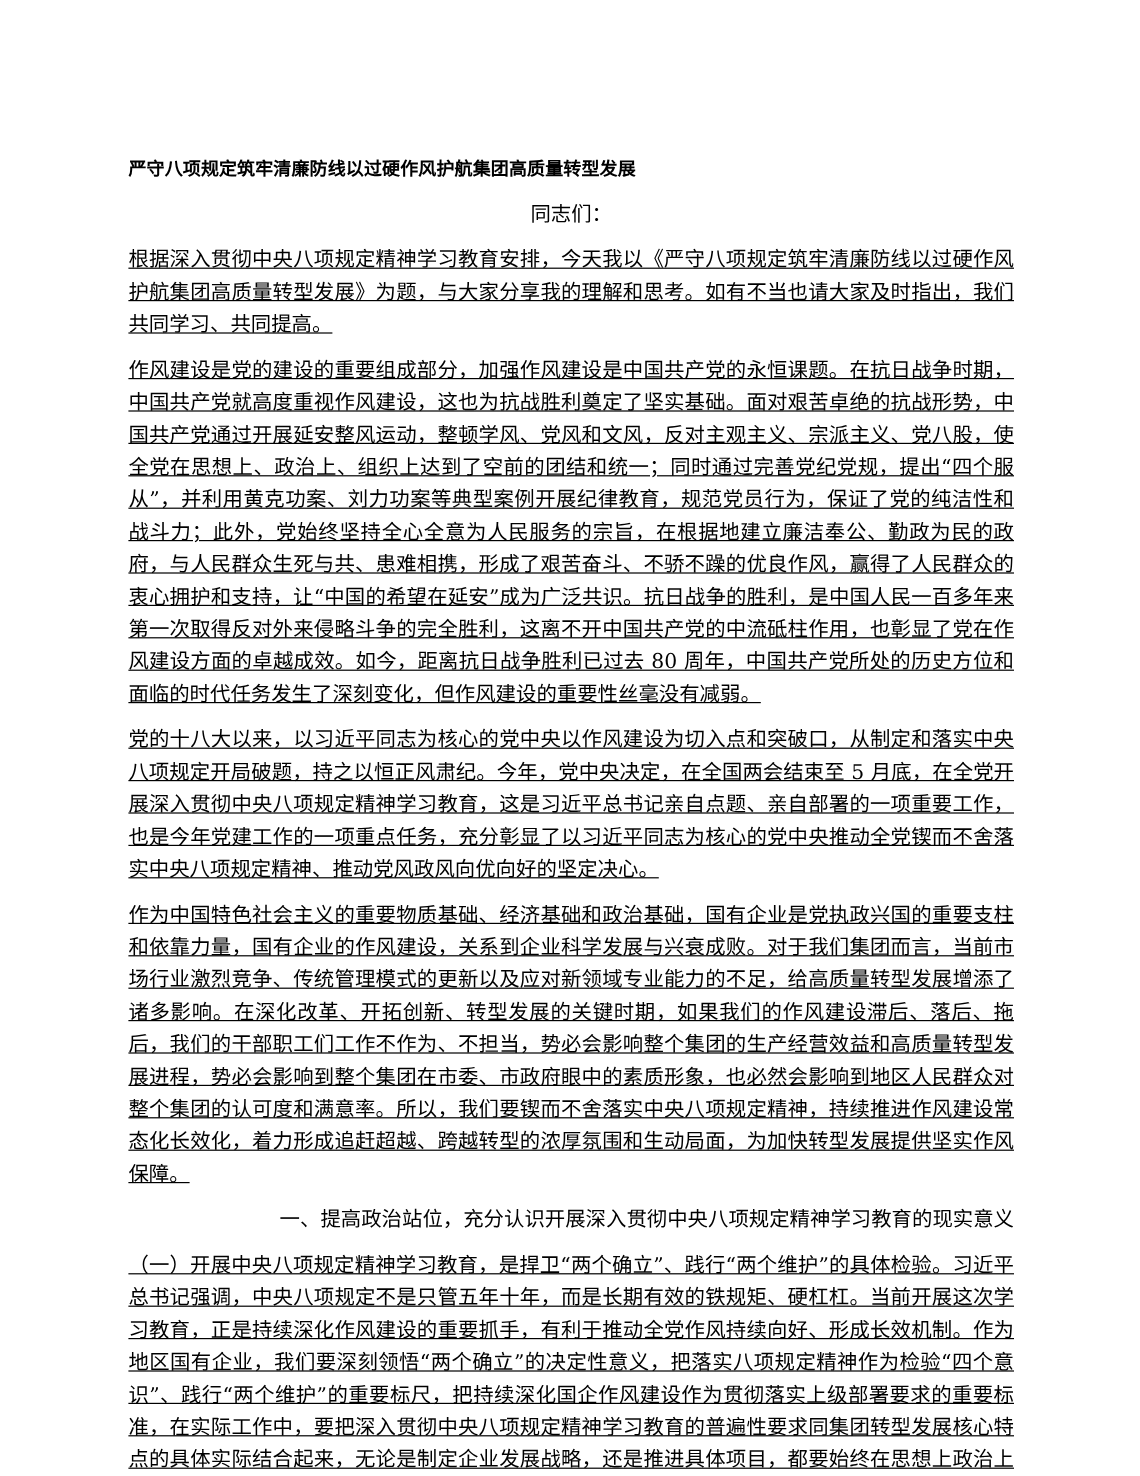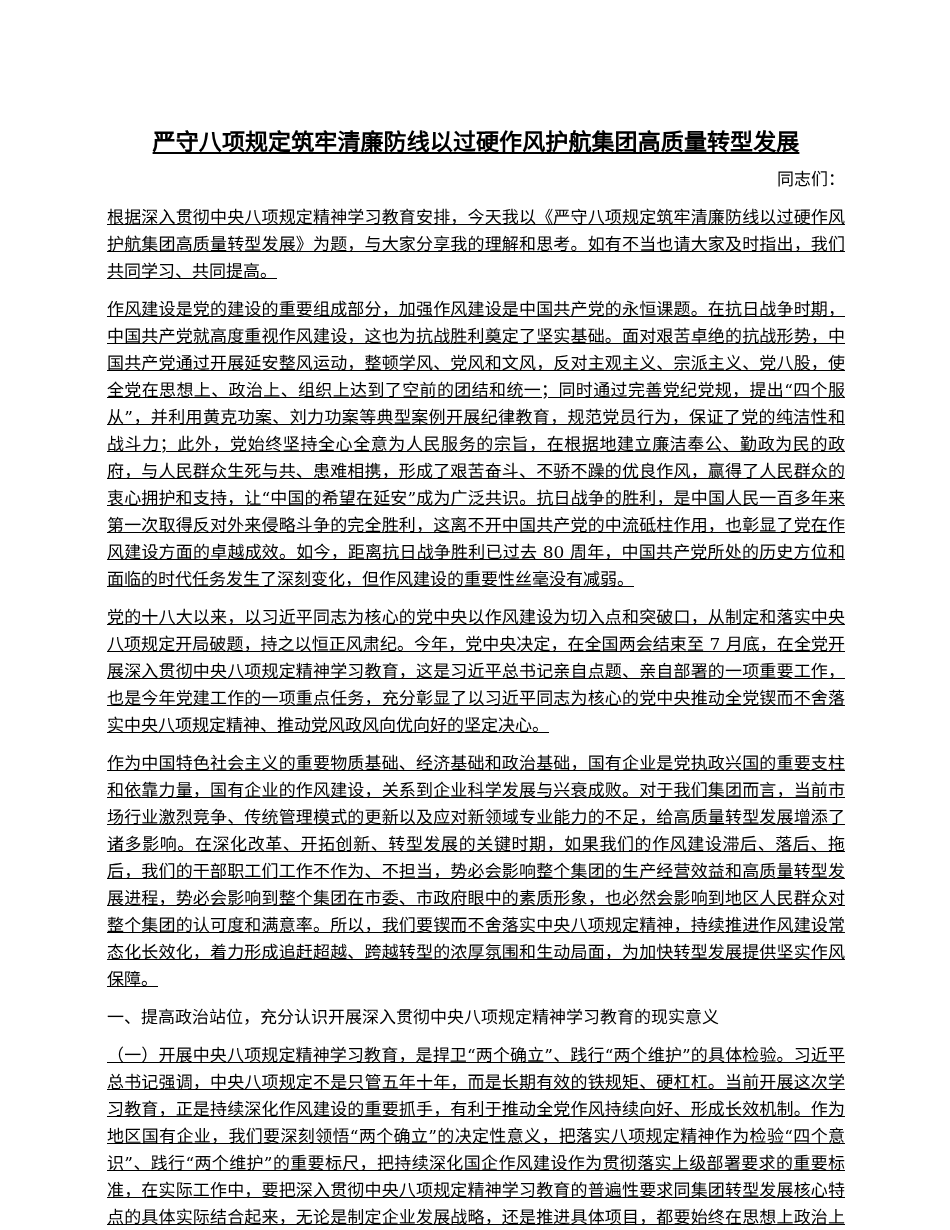--- a/index.html
+++ b/index.html
@@ -18,74 +18,73 @@
   }
   .page {
     width: 950px;
     height: 1230px;
     box-sizing: border-box;
     padding: 128px 105px 0 107px;
     background: #ffffff;
     position: relative;
   }
   .doc-title {
-    font-size: 23px;
+    font-size: 15px;
     line-height: 27px;
     font-weight: bold;
-    text-align: center;
+    text-align: left;
     margin: 0 0 11px 0;
     letter-spacing: 0.1px;
     white-space: nowrap;
-    text-decoration: underline;
   }
   .salutation {
     font-size: 17px;
     line-height: 27px;
     font-weight: normal;
     margin: 0 0 11px 0;
-    text-align: right;
+    text-align: center;
   }
   .para {
     font-size: 17px;
     line-height: 27px;
     font-weight: normal;
     margin: 0 0 11px 0;
     text-align: justify;
     text-justify: inter-ideograph;
     text-align-last: left;
     word-break: break-all;
     letter-spacing: 0;
     text-decoration: underline;
   }
   .section-heading {
     font-size: 17px;
     line-height: 27px;
     font-weight: normal;
     margin: 0 0 11px 0;
-    text-align: left;
+    text-align: right;
     white-space: nowrap;
   }
   .para.last {
     margin-bottom: 0;
   }
 </style>
 </head>
 <body>
 
 <div class="page">
 
   <h1 class="doc-title">严守八项规定筑牢清廉防线以过硬作风护航集团高质量转型发展</h1>
 
   <p class="salutation">同志们：</p>
 
   <p class="para">根据深入贯彻中央八项规定精神学习教育安排，今天我以《严守八项规定筑牢清廉防线以过硬作风护航集团高质量转型发展》为题，与大家分享我的理解和思考。如有不当也请大家及时指出，我们共同学习、共同提高。</p>
 
   <p class="para">作风建设是党的建设的重要组成部分，加强作风建设是中国共产党的永恒课题。在抗日战争时期，中国共产党就高度重视作风建设，这也为抗战胜利奠定了坚实基础。面对艰苦卓绝的抗战形势，中国共产党通过开展延安整风运动，整顿学风、党风和文风，反对主观主义、宗派主义、党八股，使全党在思想上、政治上、组织上达到了空前的团结和统一；同时通过完善党纪党规，提出“四个服从”，并利用黄克功案、刘力功案等典型案例开展纪律教育，规范党员行为，保证了党的纯洁性和战斗力；此外，党始终坚持全心全意为人民服务的宗旨，在根据地建立廉洁奉公、勤政为民的政府，与人民群众生死与共、患难相携，形成了艰苦奋斗、不骄不躁的优良作风，赢得了人民群众的衷心拥护和支持，让“中国的希望在延安”成为广泛共识。抗日战争的胜利，是中国人民一百多年来第一次取得反对外来侵略斗争的完全胜利，这离不开中国共产党的中流砥柱作用，也彰显了党在作风建设方面的卓越成效。如今，距离抗日战争胜利已过去 80 周年，中国共产党所处的历史方位和面临的时代任务发生了深刻变化，但作风建设的重要性丝毫没有减弱。</p>
 
-  <p class="para">党的十八大以来，以习近平同志为核心的党中央以作风建设为切入点和突破口，从制定和落实中央八项规定开局破题，持之以恒正风肃纪。今年，党中央决定，在全国两会结束至 7 月底，在全党开展深入贯彻中央八项规定精神学习教育，这是习近平总书记亲自点题、亲自部署的一项重要工作，也是今年党建工作的一项重点任务，充分彰显了以习近平同志为核心的党中央推动全党锲而不舍落实中央八项规定精神、推动党风政风向优向好的坚定决心。</p>
+  <p class="para">党的十八大以来，以习近平同志为核心的党中央以作风建设为切入点和突破口，从制定和落实中央八项规定开局破题，持之以恒正风肃纪。今年，党中央决定，在全国两会结束至 5 月底，在全党开展深入贯彻中央八项规定精神学习教育，这是习近平总书记亲自点题、亲自部署的一项重要工作，也是今年党建工作的一项重点任务，充分彰显了以习近平同志为核心的党中央推动全党锲而不舍落实中央八项规定精神、推动党风政风向优向好的坚定决心。</p>
 
   <p class="para">作为中国特色社会主义的重要物质基础、经济基础和政治基础，国有企业是党执政兴国的重要支柱和依靠力量，国有企业的作风建设，关系到企业科学发展与兴衰成败。对于我们集团而言，当前市场行业激烈竞争、传统管理模式的更新以及应对新领域专业能力的不足，给高质量转型发展增添了诸多影响。在深化改革、开拓创新、转型发展的关键时期，如果我们的作风建设滞后、落后、拖后，我们的干部职工们工作不作为、不担当，势必会影响整个集团的生产经营效益和高质量转型发展进程，势必会影响到整个集团在市委、市政府眼中的素质形象，也必然会影响到地区人民群众对整个集团的认可度和满意率。所以，我们要锲而不舍落实中央八项规定精神，持续推进作风建设常态化长效化，着力形成追赶超越、跨越转型的浓厚氛围和生动局面，为加快转型发展提供坚实作风保障。</p>
 
   <p class="section-heading">一、提高政治站位，充分认识开展深入贯彻中央八项规定精神学习教育的现实意义</p>
 
   <p class="para last">（一）开展中央八项规定精神学习教育，是捍卫“两个确立”、践行“两个维护”的具体检验。习近平总书记强调，中央八项规定不是只管五年十年，而是长期有效的铁规矩、硬杠杠。当前开展这次学习教育，正是持续深化作风建设的重要抓手，有利于推动全党作风持续向好、形成长效机制。作为地区国有企业，我们要深刻领悟“两个确立”的决定性意义，把落实八项规定精神作为检验“四个意识”、践行“两个维护”的重要标尺，把持续深化国企作风建设作为贯彻落实上级部署要求的重要标准，在实际工作中，要把深入贯彻中央八项规定精神学习教育的普遍性要求同集团转型发展核心特点的具体实际结合起来，无论是制定企业发展战略，还是推进具体项目，都要始终在思想上政治上行动上同党中央</p>
 
 </div>
 
 </body></html>

